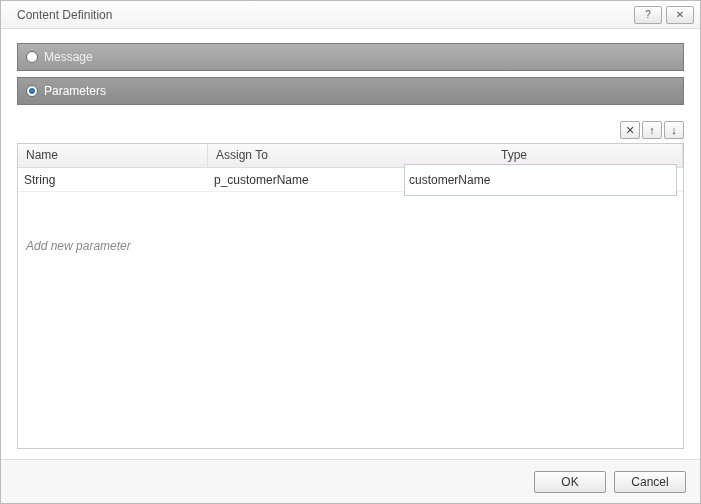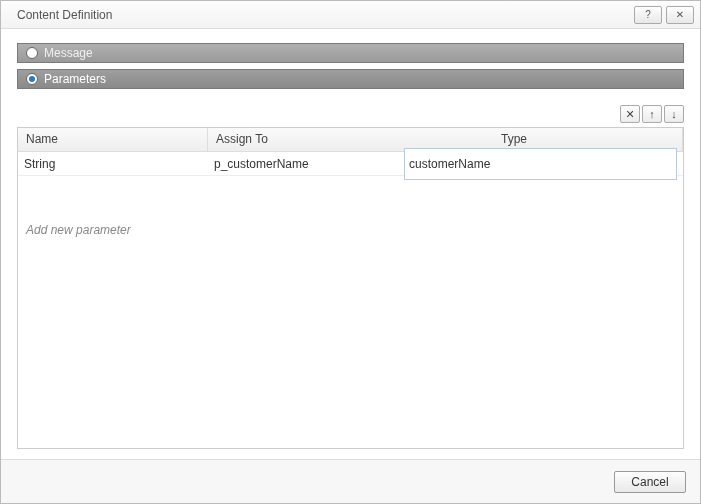--- a/index.html
+++ b/index.html
@@ -44,21 +44,21 @@
     color: #555;
     cursor: default;
   }
   .content {
     flex: 1;
     padding: 14px 16px 10px 16px;
     display: flex;
     flex-direction: column;
   }
   .radio-row {
-    height: 20px;
+    height: 28px;
     background: linear-gradient(#9e9e9e, #8a8a8a);
     border: 1px solid #7a7a7a;
     display: flex;
     align-items: center;
     padding: 0 8px;
     color: #fff;
     margin-bottom: 6px;
   }
   .radio-row.unselected {
     background: linear-gradient(#b0b0b0, #9a9a9a);
@@ -230,16 +230,19 @@
         <div class="td col-assign">
           <input class="cell-input" value="customerName" style="">
         </div>
       </div>
       <div class="add-row">Add new parameter</div>
     </div>
   </div>
 
   <div class="footer">
     <div class="btn">
+      <span>OK</span>
+    </div>
+    <div class="btn">
       <span>Cancel</span>
     </div>
   </div>
 </div>
 
 </body></html>

